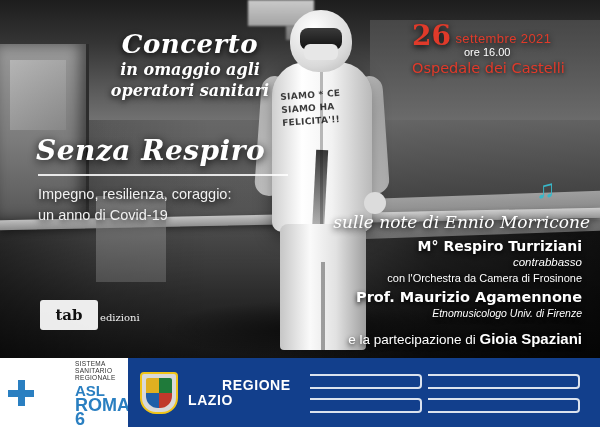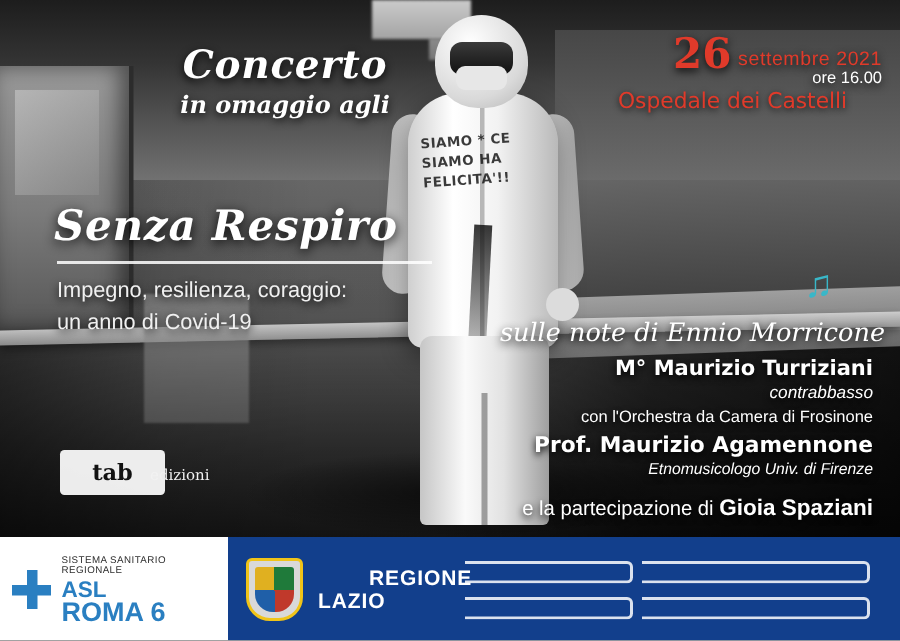--- a/index.html
+++ b/index.html
@@ -190,40 +190,39 @@
   .subtitle {
     position: absolute; left: 38px; top: 184px; width: 270px;
     color: #f0f0f0;
     font-size: 14.5px; line-height: 21px;
     text-shadow: 0 2px 6px rgba(0,0,0,.95);
   }
 
   
   .tab-logo {
     position: absolute; left: 40px; top: 300px;
-    width: 70px; height: 30px;
+    width: 58px; height: 30px;
     background: rgba(255,255,255,.92);
     border-radius: 3px;
     color: #111;
     font-size: 15px; font-weight: bold;
     font-family: "DejaVu Serif", serif;
     display: flex; align-items: center; justify-content: center;
   }
   .tab-logo-sub {
     position: absolute; left: 100px; top: 312px;
     color: #f2f2f2; font-size: 10px;
     font-family: "DejaVu Serif", serif;
   }
 
   
   .date-line {
     position: absolute; left: 412px; top: 22px; width: 176px;
     color: #ffffff;
     text-shadow: 0 2px 6px rgba(0,0,0,.9);
-    text-align: right;
   }
   .date-num {
     color: #e03a2a;
     font-family: "DejaVu Serif", serif;
     font-weight: bold;
     font-size: 28px;
     line-height: 28px;
     vertical-align: -2px;
   }
   .date-month {
@@ -277,25 +276,26 @@
 
   
   .bottom-bar {
     position: absolute; left: 0; top: 358px;
     width: 600px; height: 69px;
     background: #ffffff;
     display: flex;
     align-items: stretch;
   }
   .asl-block {
-    width: 152px;
+    width: 128px;
     display: flex;
     align-items: center;
     padding-left: 8px;
     box-sizing: border-box;
+    gap: 34px;
   }
   .asl-cross {
     width: 26px; height: 26px;
     position: relative;
     margin-right: 7px;
     flex: 0 0 auto;
   }
   .asl-cross:before, .asl-cross:after {
     content: "";
     position: absolute;
@@ -390,20 +390,21 @@
       <div class="fig-hand"></div>
       <div class="fig-writing">SIAMO *
 CE SIAMO HA
 FELICITA'!!</div>
     </div>
   </div>
 
   <div class="concerto">
     <div class="l1">Concerto</div>
     <div class="l2">in omaggio agli</div>
+    <div class="l2">operatori sanitari</div>
   </div>
 
   <div class="title-main">Senza Respiro</div>
   <div class="title-underline"></div>
 
   <div class="subtitle">
     <div>Impegno, resilienza, coraggio:</div>
     <div>un anno di Covid-19</div>
   </div>
 
@@ -414,21 +415,21 @@
     <span class="date-num">26</span>
     <span class="date-month">settembre 2021</span>
     <span class="date-hour">ore 16.00</span>
   </div>
   <div class="venue">Ospedale dei Castelli</div>
 
   <div class="music-note">♫</div>
 
   <div class="notes-line">sulle note di Ennio Morricone</div>
 
-  <div class="perf n1">M° Maurizio Turriziani</div>
+  <div class="perf n1">M° Respiro Turriziani</div>
   <div class="perf n2">contrabbasso</div>
   <div class="perf n3">con l'Orchestra da Camera di Frosinone</div>
   <div class="perf n4">Prof. Maurizio Agamennone</div>
   <div class="perf n5">Etnomusicologo Univ. di Firenze</div>
   <div class="perf n6">
     <span>e la  partecipazione di </span><b>Gioia Spaziani</b>
   </div>
 
   <div class="bottom-bar">
     <div class="asl-block">

